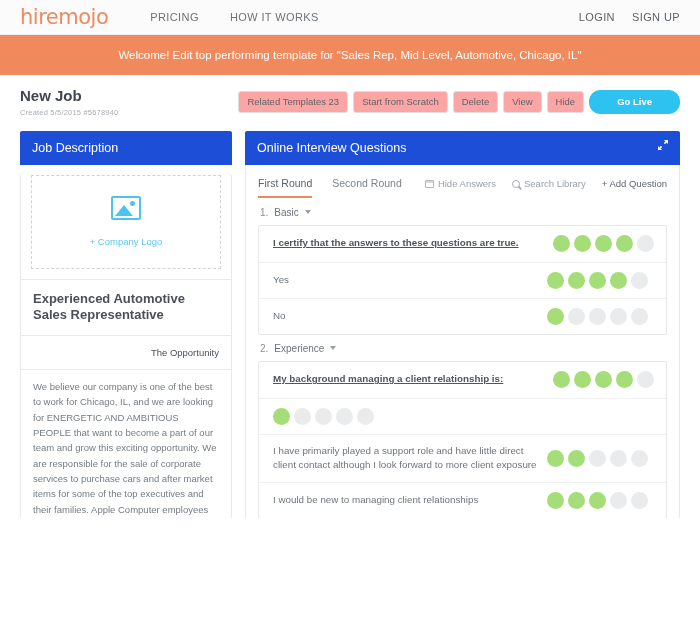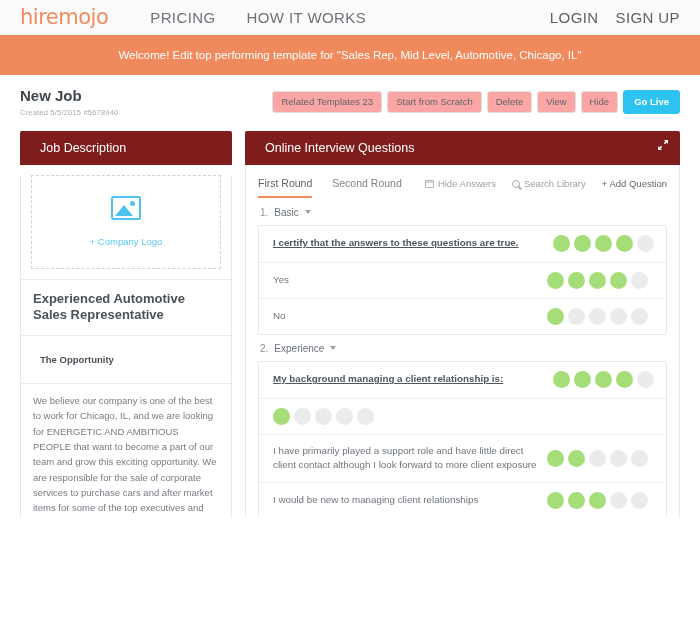--- a/index.html
+++ b/index.html
@@ -32,21 +32,21 @@
     font-size: 21px;
     font-weight: 400;
     color: #f08a5d;
     letter-spacing: -0.5px;
     margin-right: 42px;
     line-height: 1;
     font-family: "DejaVu Sans", sans-serif;
   }
   .navlinks { display: flex; gap: 31px; }
   .navlink {
-    font-size: 15px;
+    font-size: 11px;
     color: #6d7278;
     letter-spacing: 0.4px;
     text-decoration: none;
   }
   .nav-right { margin-left: auto; display: flex; gap: 17px; }
   .nav-right .navlink { color: #5c6166; }
 
   
   .banner {
     height: 40px;
@@ -91,39 +91,40 @@
     border-radius: 3px;
     padding: 5px 8px;
     line-height: 1;
     cursor: pointer;
     white-space: nowrap;
   }
   .btn-primary {
     background: #2ec2f0;
     border-color: #2ec2f0;
     color: #ffffff;
-    padding: 6px 10px;
+    padding: 6px 27px;
     font-weight: bold;
+    border-radius: 11px;
   }
 
   
   .columns {
     display: flex;
     gap: 13px;
     padding: 14px 20px 0 20px;
     align-items: flex-start;
   }
 
   
   .leftcol { width: 212px; flex: 0 0 212px; }
   .panel-head {
-    background: #7f1d1d;
+    background: #1d4ed8;
     color: #ffffff;
     font-size: 12.5px;
-    padding: 10px 20px;
+    padding: 10px 12px;
     border-radius: 2px 2px 0 0;
     position: relative;
   }
   .panel-body {
     border: 1px solid #e6e8ea;
     border-top: none;
     background: #ffffff;
     border-radius: 0 0 2px 2px;
   }
 
@@ -171,23 +172,24 @@
   .jd-section:first-child { border-top: none; }
   .jd-h1 {
     font-size: 13px;
     font-weight: bold;
     color: #4a5158;
     line-height: 1.28;
     margin: 0;
   }
   .jd-h2 {
     font-size: 9.5px;
-    font-weight: bold;
+    font-weight: normal;
     color: #4a5158;
-    margin: 7px;
+    margin: 0;
+    text-align: right;
   }
   .jd-body {
     font-size: 9.5px;
     color: #757c83;
     line-height: 1.62;
     margin: 0;
     padding: 9px 12px 6px 12px;
     border-top: 1px solid #e8eaec;
   }
 

